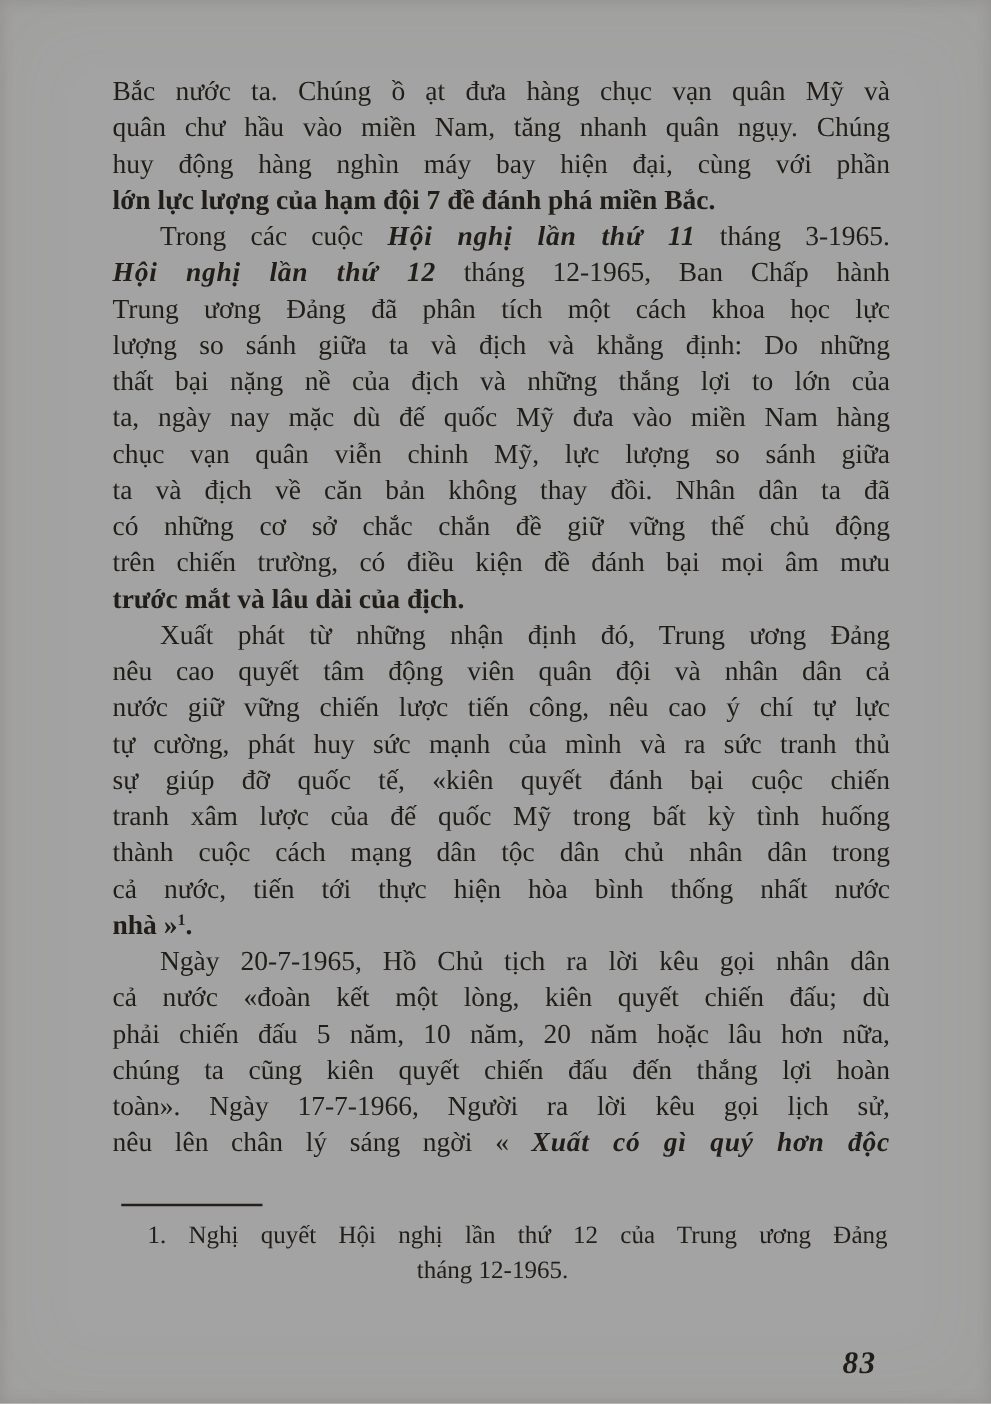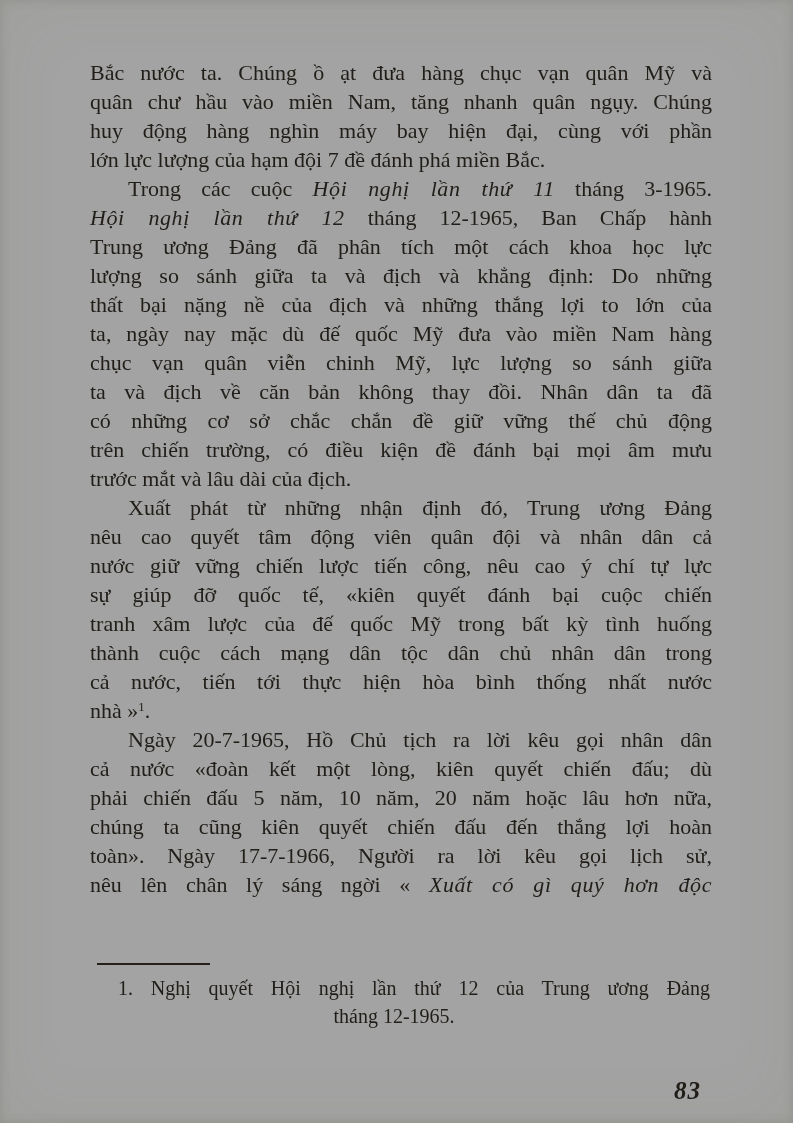--- a/index.html
+++ b/index.html
@@ -34,27 +34,28 @@
     line-height: 29px;
   }
   .para { margin: 0; }
   .line {
     height: 29px;
     text-align: justify;
     text-align-last: justify;
   }
   .line.last {
     text-align-last: left;
+    font-weight: bold;
   }
   .line.indent {
     text-indent: 38px;
   }
   .bi {
     font-style: italic;
-    font-weight: 400;
+    font-weight: 700;
     letter-spacing: 0.6px;
     margin-top: 32px;
   }
   sup.note-ref {
     font-size: 0.58em;
     line-height: 0;
     vertical-align: 0.55em;
   }
   .footnote-sep {
     position: absolute;
@@ -114,20 +115,21 @@
         <div class="line"><span>chục vạn quân viễn chinh Mỹ, lực lượng so sánh giữa</span></div>
         <div class="line"><span>ta và địch về căn bản không thay đồi. Nhân dân ta đã</span></div>
         <div class="line"><span>có những cơ sở chắc chắn đề giữ vững thế chủ động</span></div>
         <div class="line"><span>trên chiến trường, có điều kiện đề đánh bại mọi âm mưu</span></div>
         <div class="line last"><span>trước mắt và lâu dài của địch.</span></div>
       </div>
       <div class="para">
         <div class="line indent"><span>Xuất phát từ những nhận định đó, Trung ương Đảng</span></div>
         <div class="line"><span>nêu cao quyết tâm động viên quân đội và nhân dân cả</span></div>
         <div class="line"><span>nước giữ vững chiến lược tiến công, nêu cao ý chí tự lực</span></div>
+        <div class="line"><span>tự cường, phát huy sức mạnh của mình và ra sức tranh thủ</span></div>
         <div class="line"><span>sự giúp đỡ quốc tế, «kiên quyết đánh bại cuộc chiến</span></div>
         <div class="line"><span>tranh xâm lược của đế quốc Mỹ trong bất kỳ tình huống</span></div>
         <div class="line"><span>thành cuộc cách mạng dân tộc dân chủ nhân dân trong</span></div>
         <div class="line"><span>cả nước, tiến tới thực hiện hòa bình thống nhất nước</span></div>
         <div class="line last"><span>nhà »</span><sup class="note-ref">1</sup><span>.</span></div>
       </div>
       <div class="para">
         <div class="line indent"><span>Ngày 20-7-1965, Hồ Chủ tịch ra lời kêu gọi nhân dân</span></div>
         <div class="line"><span>cả nước «đoàn kết một lòng, kiên quyết chiến đấu; dù</span></div>
         <div class="line"><span>phải chiến đấu 5 năm, 10 năm, 20 năm hoặc lâu hơn nữa,</span></div>

